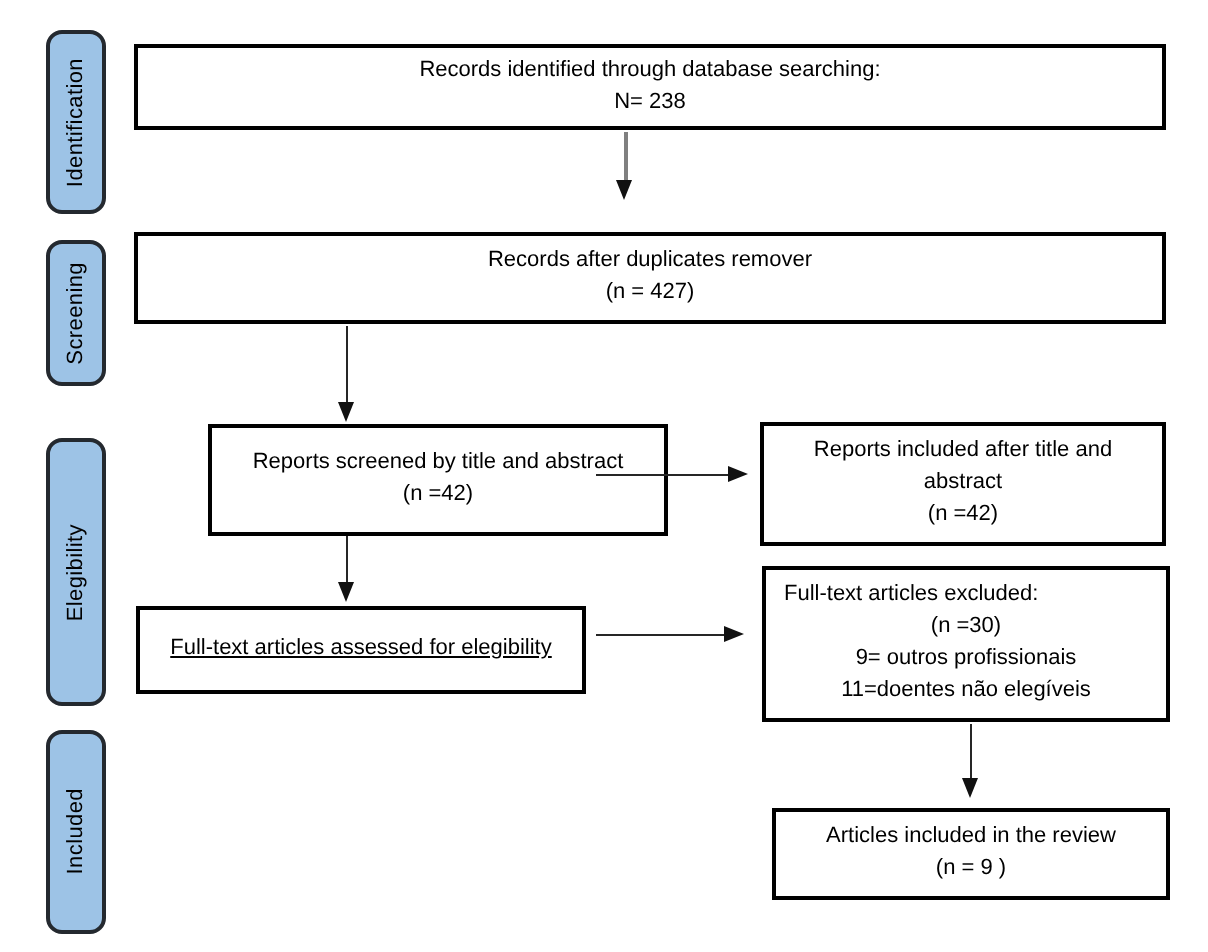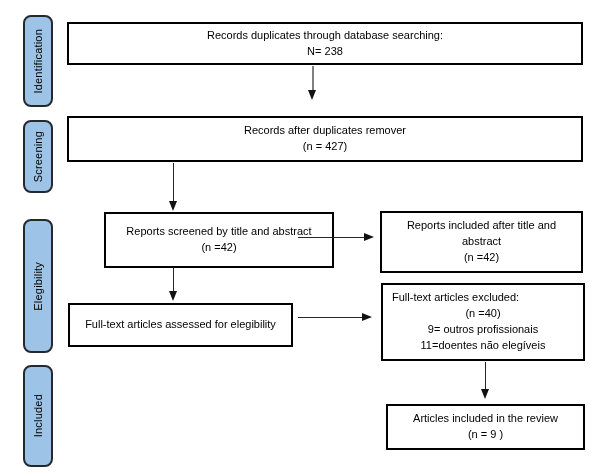--- a/index.html
+++ b/index.html
@@ -57,46 +57,46 @@
     <span class="vtext">Screening</span>
   </div>
   <div class="stage" style="left:23px;top:219px;width:30px;height:134px;">
     <span class="vtext">Elegibility</span>
   </div>
   <div class="stage" style="left:23px;top:365px;width:30px;height:102px;">
     <span class="vtext">Included</span>
   </div>
 
   <div class="fbox" style="left:67px;top:22px;width:516px;height:43px;">
-    <div class="ln">Records duplicates through database searching:</div>
+    <div class="ln">Records identified through database searching:</div>
     <div class="ln">N= 238</div>
   </div>
 
   <div class="fbox" style="left:67px;top:116px;width:516px;height:46px;">
     <div class="ln">Records after duplicates remover</div>
     <div class="ln">(n = 427)</div>
   </div>
 
   <div class="fbox" style="left:64px;top:212px;width:230px;height:56px;margin-left:40px;">
     <div class="ln">Reports screened by title and abstract</div>
     <div class="ln">(n =42)</div>
   </div>
 
   <div class="fbox" style="left:380px;top:211px;width:203px;height:62px;">
     <div class="ln">Reports included after title and abstract</div>
     <div class="ln">(n =42)</div>
   </div>
 
-  <div class="fbox" style="left:68px;top:303px;width:225px;height:44px;">
+  <div class="fbox" style="left:68px;top:303px;width:225px;height:44px;text-decoration:underline;">
     <div class="ln">Full-text articles assessed for elegibility</div>
   </div>
 
   <div class="fbox" style="left:381px;top:283px;width:204px;height:78px;">
     <div class="ln left">Full-text articles excluded:</div>
-    <div class="ln">(n =40)</div>
+    <div class="ln">(n =30)</div>
     <div class="ln">9= outros profissionais</div>
     <div class="ln">11=doentes não elegíveis</div>
   </div>
 
   <div class="fbox" style="left:386px;top:404px;width:199px;height:46px;">
     <div class="ln">Articles included in the review</div>
     <div class="ln">(n = 9 )</div>
   </div>
 
   <div class="varrow" style="left:308px;top:66px;height:34px;">

